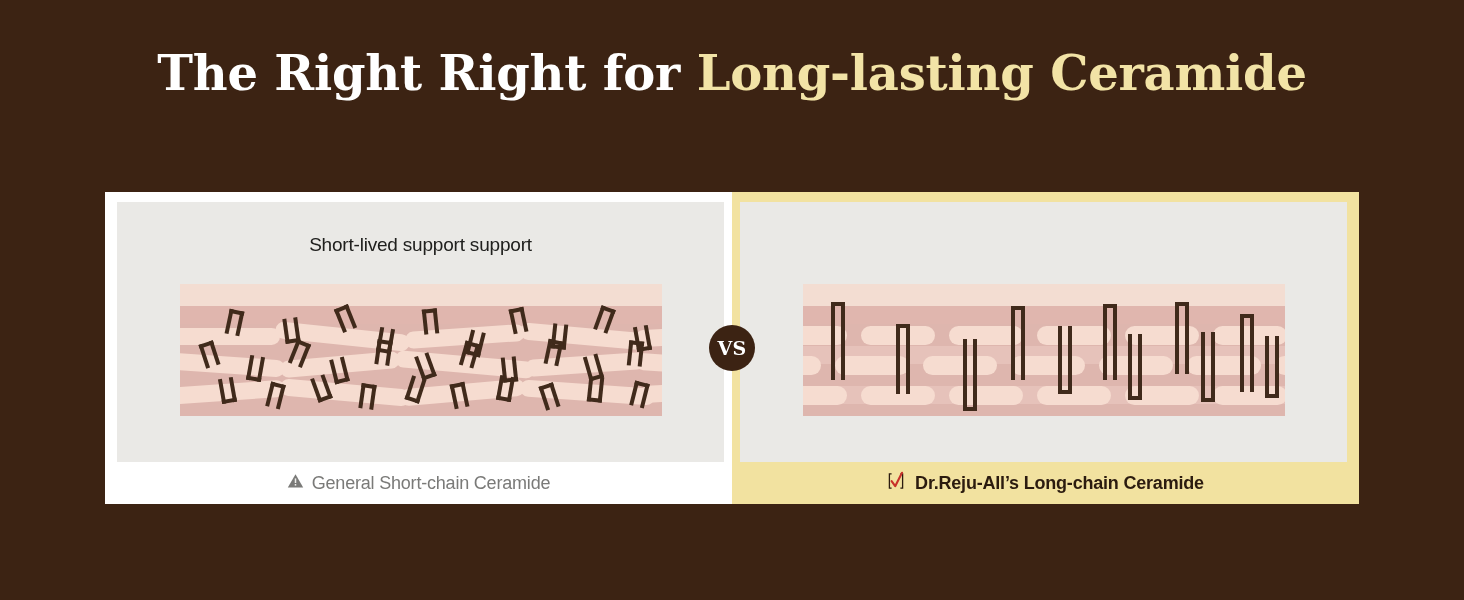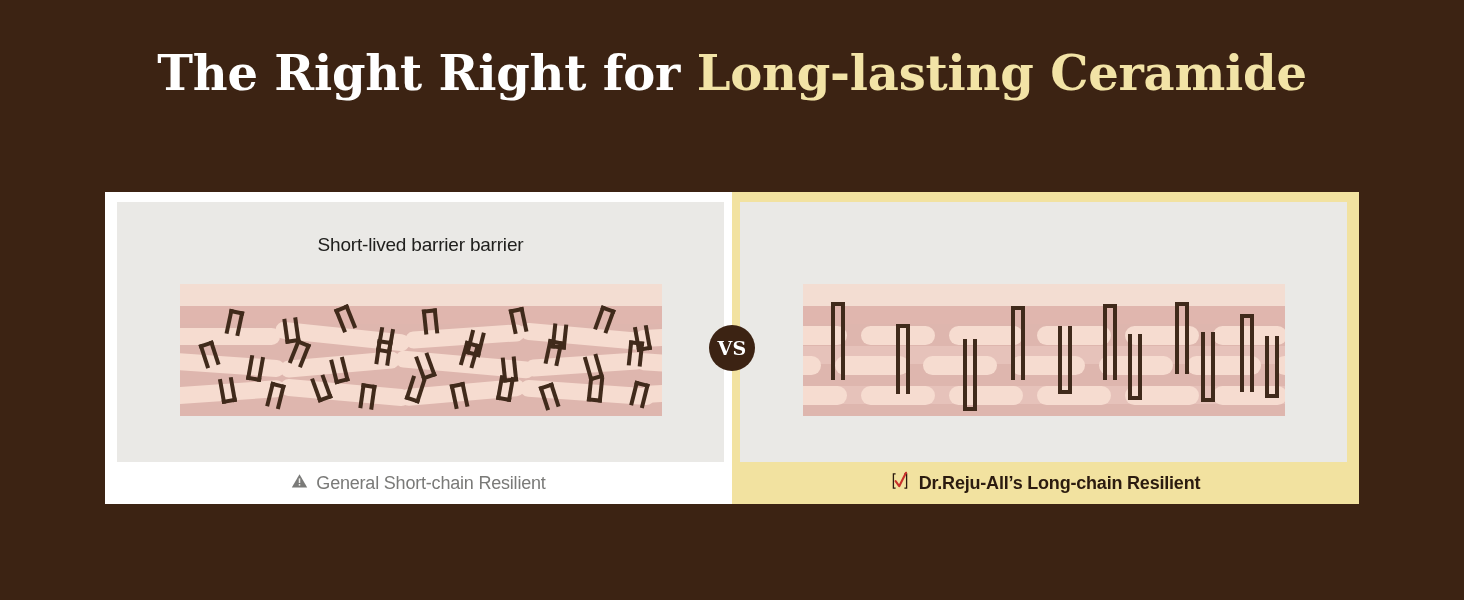--- a/index.html
+++ b/index.html
@@ -160,21 +160,21 @@
 <div class="headings">
   <div class="title">
     <span>The Right Right for </span><span class="accent">Long-lasting Ceramide</span>
   </div>
 </div>
 
 <div class="compare">
 
   <div class="panel left">
     <div class="card">
-      <div class="card-title">Short-lived barrier barrier</div>
+      <div class="card-title">Short-lived support support</div>
 
       <div class="skin" id="skin-left">
           <div class="top-band"></div>
           <div class="mid-band" style="top: 22px; height: 18px; background: rgb(224, 182, 174);"></div>
           <div class="lipid" style="left: -20px; top: 44px; width: 120px; height: 17px; transform: rotate(0deg);"></div>
           <div class="lipid" style="left: 95px; top: 44px; width: 135px; height: 17px; transform: rotate(6deg);"></div>
           <div class="lipid" style="left: 225px; top: 44px; width: 120px; height: 17px; transform: rotate(-4deg);"></div>
           <div class="lipid" style="left: 340px; top: 44px; width: 130px; height: 17px; transform: rotate(5deg);"></div>
           <div class="lipid" style="left: 455px; top: 44px; width: 90px; height: 17px; transform: rotate(-3deg);"></div>
           <div class="lipid" style="left: -25px; top: 72px; width: 130px; height: 17px; transform: rotate(4deg);"></div>
@@ -346,21 +346,21 @@
     </div>
 
     <div class="foot">
       <span class="warn-icon">
         <svg width="17" height="16" viewBox="0 0 17 16">
           <path d="M8.5 1.2 L16.2 14.6 L0.8 14.6 Z" fill="#7A7A78"></path>
           <rect x="7.75" y="5.4" width="1.5" height="4.6" fill="#EFEEEB"></rect>
           <rect x="7.75" y="11.0" width="1.5" height="1.6" fill="#EFEEEB"></rect>
         </svg>
       </span>
-      <span class="txt">General Short-chain Resilient</span>
+      <span class="txt">General Short-chain Ceramide</span>
     </div>
   </div>
 
   <div class="vs">VS</div>
 
   <div class="panel right">
     <div class="card">
 
       <div class="skin" id="skin-right">
           <div class="top-band"></div>
@@ -445,17 +445,17 @@
     </div>
 
     <div class="foot">
       <span class="check-icon">
         <svg width="20" height="20" viewBox="0 0 20 20">
           <path d="M4.6 2.8 H2.4 V17.2 H4.6" stroke="#2B1B0F" stroke-width="1.3" fill="none"></path>
           <path d="M13.4 2.8 H15.6 V17.2 H13.4" stroke="#2B1B0F" stroke-width="1.3" fill="none"></path>
           <path d="M4.6 10.2 L8.2 15.2 L15.0 1.8" stroke="#C8312B" stroke-width="2.1" fill="none" stroke-linecap="round" stroke-linejoin="round"></path>
         </svg>
       </span>
-      <span class="txt">Dr.Reju-All’s  Long-chain Resilient</span>
+      <span class="txt">Dr.Reju-All’s  Long-chain Ceramide</span>
     </div>
   </div>
 
 </div>
 
 </body></html>

